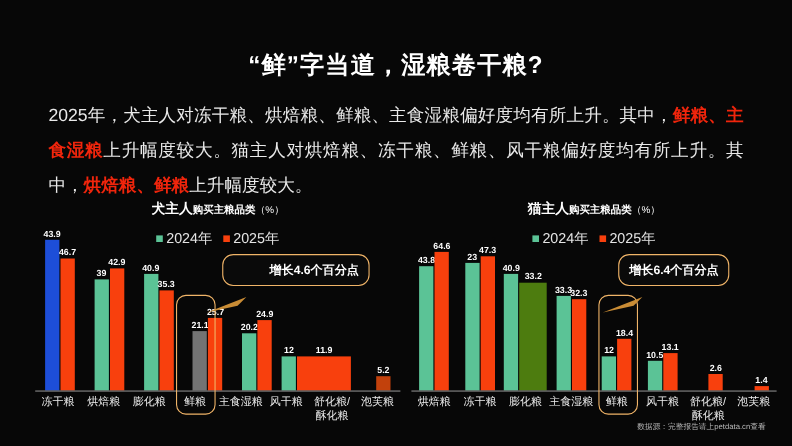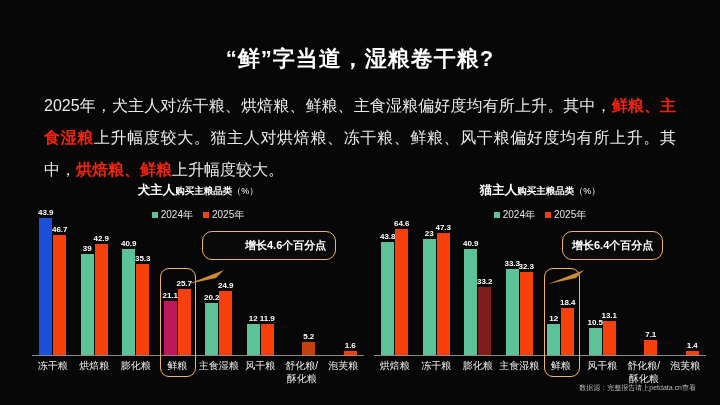--- a/index.html
+++ b/index.html
@@ -27,21 +27,21 @@
   .chart-title{
     position:absolute;top:0;left:0;width:100%;text-align:center;
     font-size:12.5px;font-weight:bold;color:#ffffff;white-space:nowrap;
   }
   .chart-title .sub{font-size:9.5px;font-weight:bold;}
   .chart-title .pct{font-size:9px;font-weight:normal;}
 
   .legend{
     position:absolute;top:26px;left:0;width:100%;
     display:flex;justify-content:center;align-items:center;gap:10px;
-    font-size:10px;color:#e4e4e4;
+    font-size:13px;color:#e4e4e4;
   }
   .legend .item{display:flex;align-items:center;gap:3px;}
   .legend .swatch{width:6px;height:6px;display:inline-block;}
 
   .plot{position:absolute;left:8px;top:44px;width:332px;height:130px;}
   .axis{
     position:absolute;left:0;bottom:0;width:100%;height:1px;background:#8a8a8a;
   }
   .groups{position:absolute;left:0;bottom:1px;width:100%;height:129px;display:flex;}
   .group{flex:1;position:relative;height:100%;display:flex;align-items:flex-end;justify-content:center;gap:1px;}
@@ -115,53 +115,47 @@
           </div>
           <div class="group">
             <div class="bar" style="background: rgb(91, 195, 150); height: 105.522px;">
               <span class="val">40.9</span>
             </div>
             <div class="bar" style="background: rgb(248, 64, 13); height: 91.074px;">
               <span class="val">35.3</span>
             </div>
           </div>
           <div class="group">
-            <div class="bar" style="background: #be185d; height: 54.438px;">
+            <div class="bar" style="background: #737373; height: 54.438px;">
               <span class="val">21.1</span>
             </div>
             <div class="bar" style="background: rgb(248, 64, 13); height: 66.306px;">
               <span class="val">25.7</span>
             </div>
           </div>
           <div class="group">
             <div class="bar" style="background: rgb(91, 195, 150); height: 52.116px;">
               <span class="val">20.2</span>
             </div>
             <div class="bar" style="background: rgb(248, 64, 13); height: 64.242px;">
               <span class="val">24.9</span>
             </div>
           </div>
           <div class="group">
             <div class="bar" style="background: rgb(91, 195, 150); height: 30.96px;">
               <span class="val">12</span>
             </div>
-            <div class="bar" style="background: rgb(248, 64, 13); height: 30.702px;">
+            <div class="bar" style="background: rgb(248, 64, 13); height: 30.702px; padding-left: 36px;">
               <span class="val">11.9</span>
             </div>
           </div>
           <div class="group">
             <div class="bar" style="height: 0px;"></div>
             <div class="bar" style="background: #c2410c; height: 13.416px;">
               <span class="val">5.2</span>
-            </div>
-          </div>
-          <div class="group">
-            <div class="bar" style="height: 0px;"></div>
-            <div class="bar" style="background: rgb(248, 64, 13); height: 4.128px;">
-              <span class="val">1.6</span>
             </div>
           </div>
         </div>
       <div class="axis"></div>
     </div>
     <div class="xlabels">
         <div class="xlab">冻干粮</div>
         <div class="xlab">烘焙粮</div>
         <div class="xlab">膨化粮</div>
         <div class="xlab">鲜粮</div>
@@ -202,21 +196,21 @@
               <span class="val">23</span>
             </div>
             <div class="bar" style="background: rgb(248, 64, 13); height: 122.034px;">
               <span class="val">47.3</span>
             </div>
           </div>
           <div class="group">
             <div class="bar" style="background: rgb(91, 195, 150); height: 105.522px;">
               <span class="val">40.9</span>
             </div>
-            <div class="bar" style="background: #7f1d1d; height: 68px;">
+            <div class="bar" style="background: #4d7c0f; height: 98px; padding-left: 12px;">
               <span class="val">33.2</span>
             </div>
           </div>
           <div class="group">
             <div class="bar" style="background: rgb(91, 195, 150); height: 85.914px;">
               <span class="val">33.3</span>
             </div>
             <div class="bar" style="background: rgb(248, 64, 13); height: 83.334px;">
               <span class="val">32.3</span>
             </div>
@@ -233,21 +227,21 @@
             <div class="bar" style="background: rgb(91, 195, 150); height: 27.09px;">
               <span class="val">10.5</span>
             </div>
             <div class="bar" style="background: rgb(248, 64, 13); height: 33.798px;">
               <span class="val">13.1</span>
             </div>
           </div>
           <div class="group">
             <div class="bar" style="height: 0px;"></div>
             <div class="bar" style="background: rgb(248, 64, 13); height: 14.964px;">
-              <span class="val">7.1</span>
+              <span class="val">2.6</span>
             </div>
           </div>
           <div class="group">
             <div class="bar" style="height: 0px;"></div>
             <div class="bar" style="background: rgb(248, 64, 13); height: 3.612px;">
               <span class="val">1.4</span>
             </div>
           </div>
         </div>
       <div class="axis"></div>

